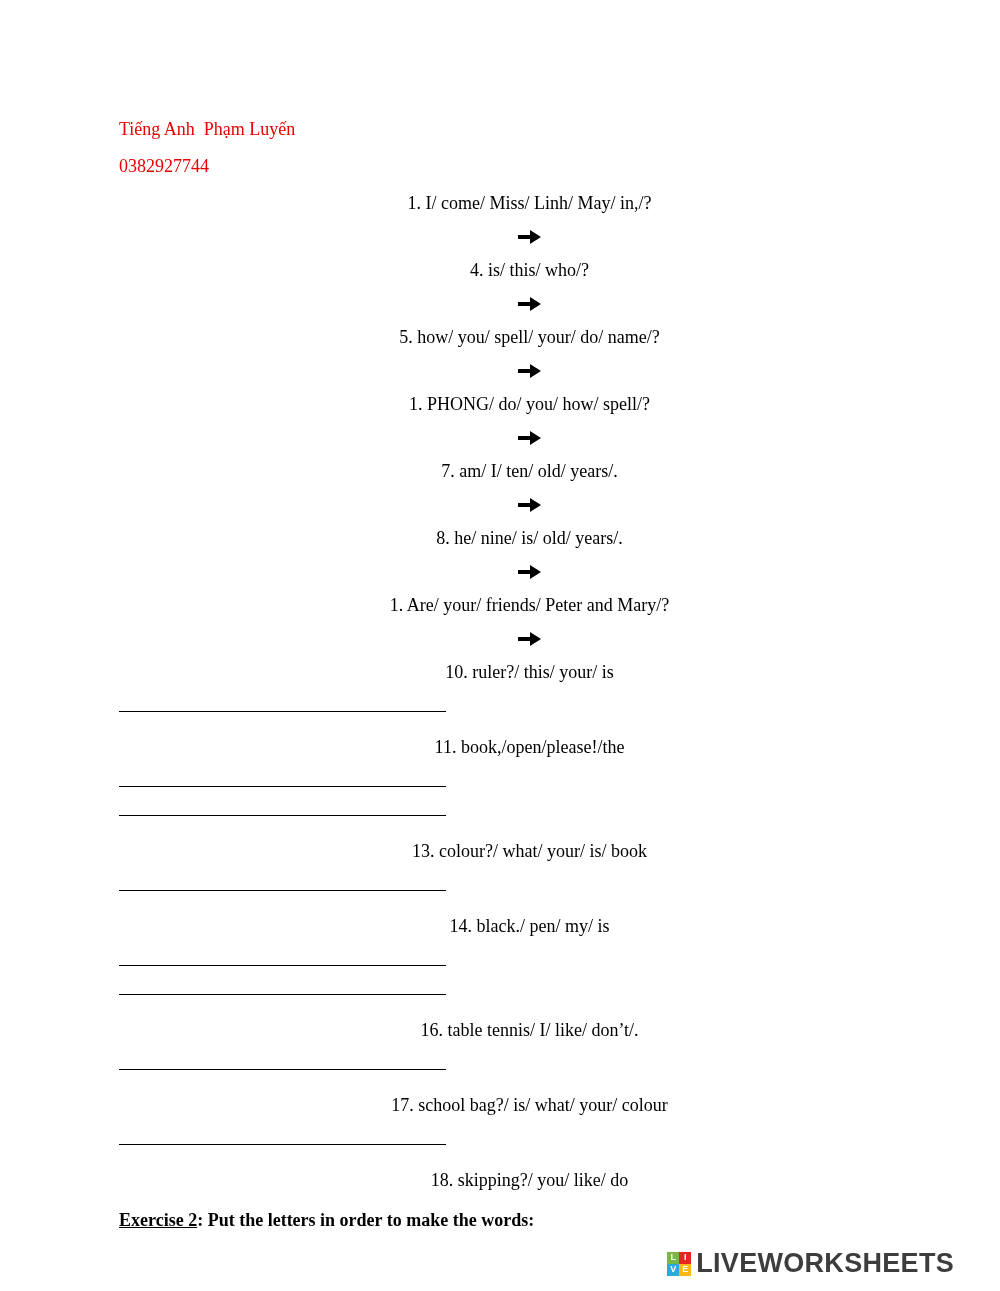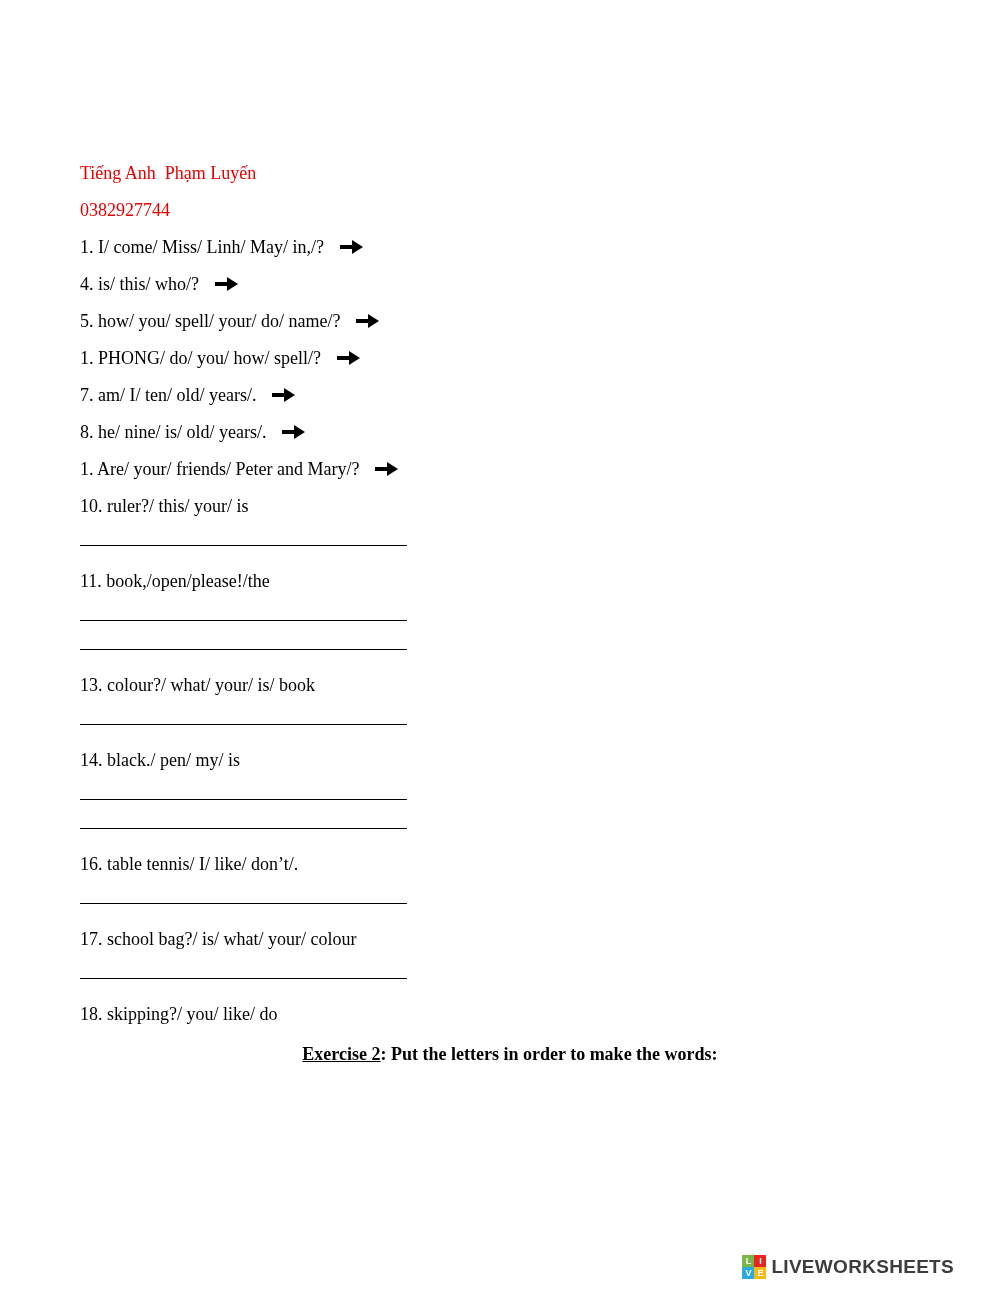--- a/index.html
+++ b/index.html
@@ -8,49 +8,48 @@
     width: 1000px;
     height: 1291px;
     background: #ffffff;
     font-family: "Liberation Serif", serif;
     font-size: 18px;
     color: #000000;
     position: relative;
     overflow: hidden;
   }
   .content {
-    padding: 118px 60px 0 80px;
-    margin-top: 44px;
+    padding: 118px 60px 0 119px;
   }
   .header-line {
     color: #e60000;
     line-height: 22px;
     margin-bottom: 15px;
   }
   .item {
     display: flex;
     align-items: center;
     gap: 16px;
     line-height: 22px;
     margin-bottom: 15px;
     white-space: pre;
+    flex-direction: column;
   }
   .arrow { display: inline-flex; align-items: center; }
   .arrow svg { display: block; }
   .blank {
     width: 327px;
     height: 0;
     border-bottom: 1px solid #000;
     margin: 28px 0 24px 0;
   }
   .exercise2 {
     font-weight: bold;
     margin-top: 18px;
     line-height: 22px;
-    text-align: center;
   }
   .exercise2 .u { text-decoration: underline; }
   .footer {
     position: absolute;
     right: 46px;
     bottom: 12px;
     display: flex;
     align-items: center;
     gap: 5px;
   }
@@ -67,21 +66,21 @@
     justify-content: center;
     color: #ffffff;
     font-family: "Liberation Sans", sans-serif;
     font-weight: bold;
     font-size: 9px;
     line-height: 1;
   }
   .brand {
     font-family: "Liberation Sans", sans-serif;
     font-weight: bold;
-    font-size: 19px;
+    font-size: 27px;
     letter-spacing: 0.3px;
     color: #3d3d3f;
   }
 </style>
 </head>
 <body>
 
 <div class="content">
   <div class="header-line">Tiếng Anh&nbsp; Phạm Luyến</div>
   <div class="header-line">0382927744</div>

